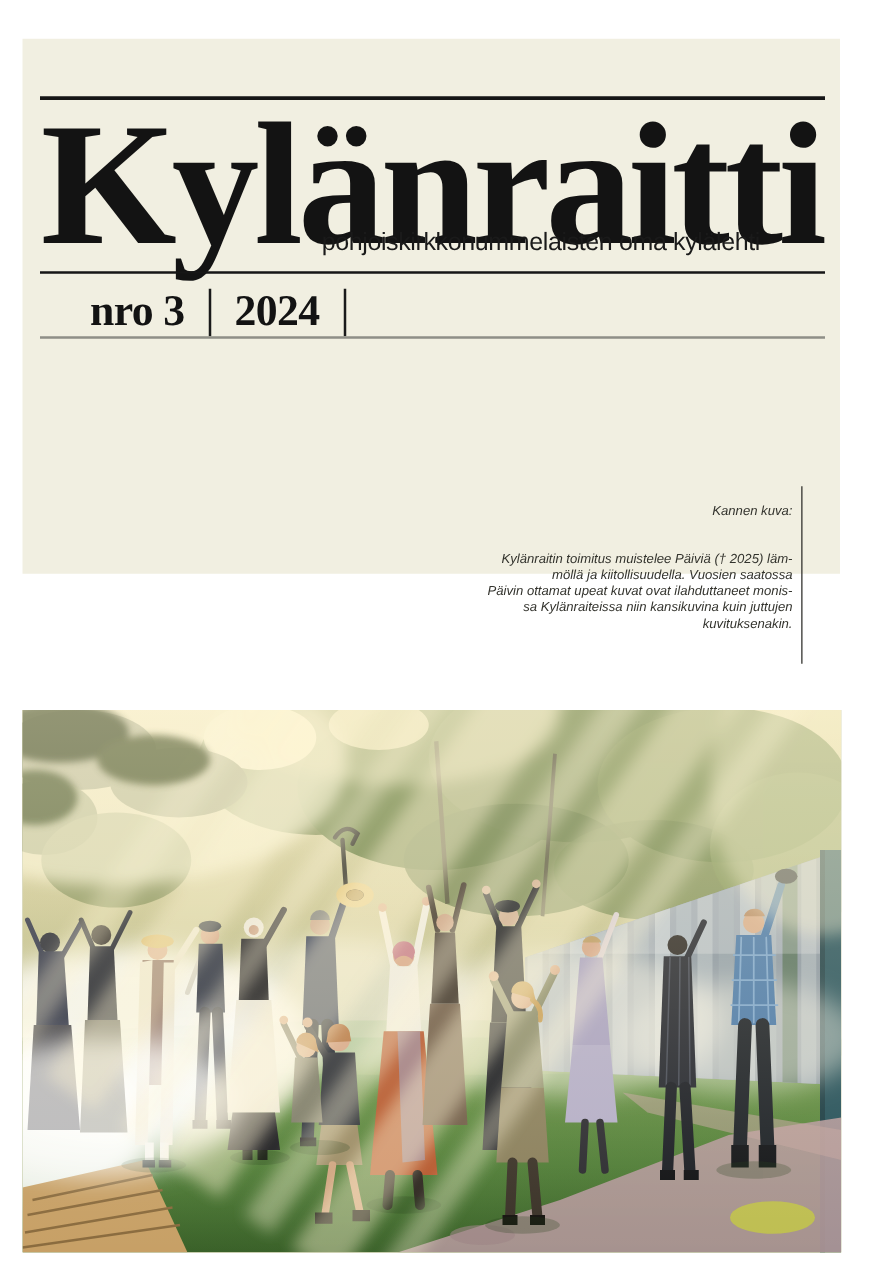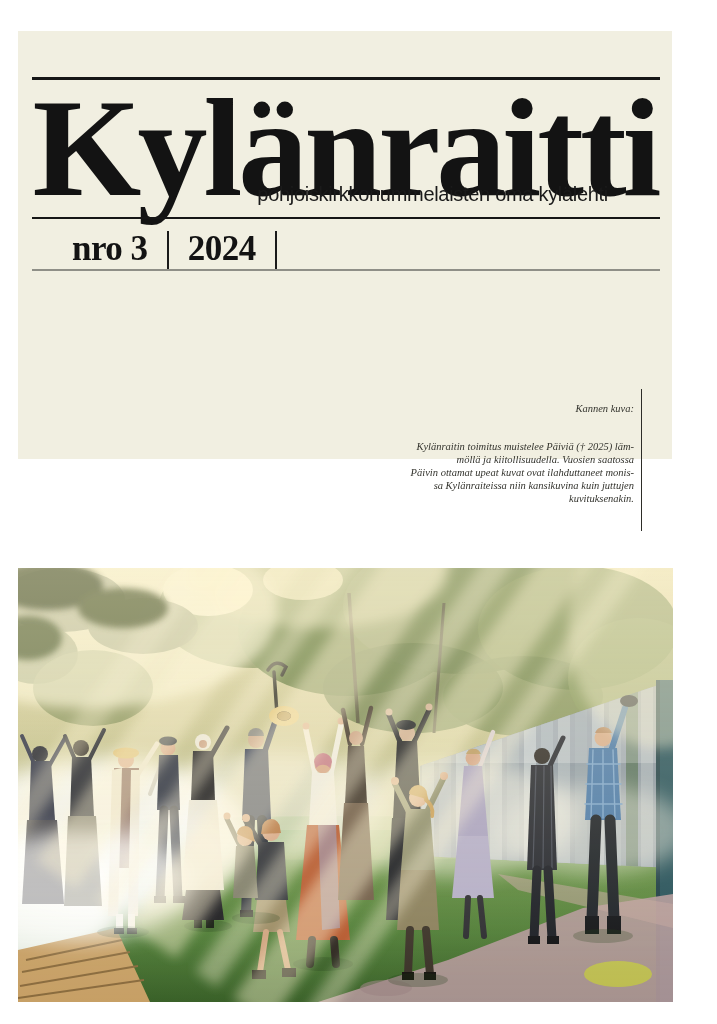--- a/index.html
+++ b/index.html
@@ -14,21 +14,21 @@
       font-family:"Liberation Serif","DejaVu Serif",serif;font-weight:700;
       font-size:140px;line-height:1.15;letter-spacing:-4px;color:#131313;}
   .masthead-subtitle{position:absolute;top:152px;right:64px;
       font-family:"Liberation Sans","DejaVu Sans",sans-serif;
       font-size:20px;letter-spacing:-0.3px;color:#1a1a1a;}
   .issue-line{position:absolute;top:194px;left:54px;height:44px;display:flex;align-items:flex-end;
       font-family:"Liberation Serif","DejaVu Serif",serif;font-weight:700;
       font-size:35px;letter-spacing:-0.5px;color:#131313;}
   .issue-sep{display:inline-block;width:2px;height:38px;background:#1a1a1a;margin:0 19px;}
   .credit{position:absolute;top:359px;right:38px;width:270px;text-align:right;
-      font-family:Liberation Serif, serif;font-style:italic;
+      font-family:Liberation Sans, sans-serif;font-style:italic;
       font-size:10.5px;line-height:1.22;color:#33332d;white-space:pre-line;}
   .credit-heading{margin-bottom:13px;}
   .credit-caption{margin-bottom:13px;}
   .credit-rule{position:absolute;top:358px;right:30px;width:1.5px;height:142px;background:#2d2d28;}
   .photo{position:absolute;left:18px;top:568px;width:655px;height:434px;overflow:hidden;background:#b9b985;}
 </style>
 </head>
 <body>
 
 <div class="page">

